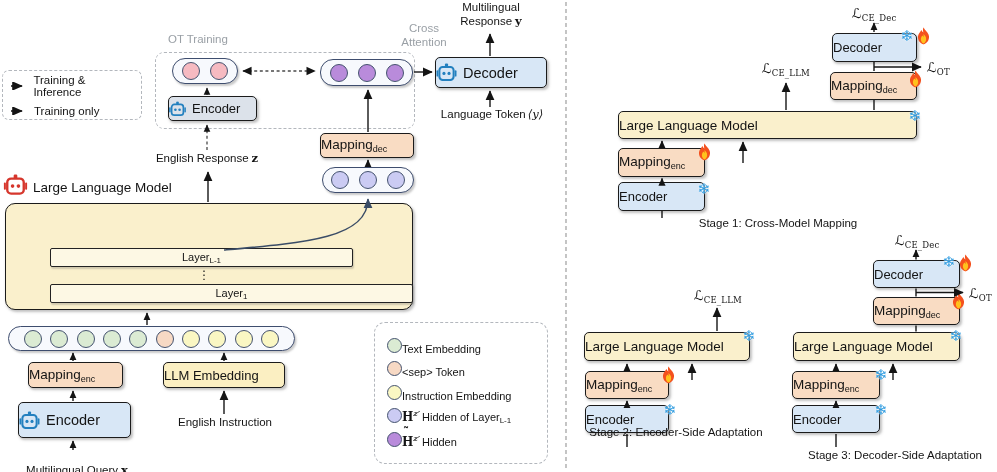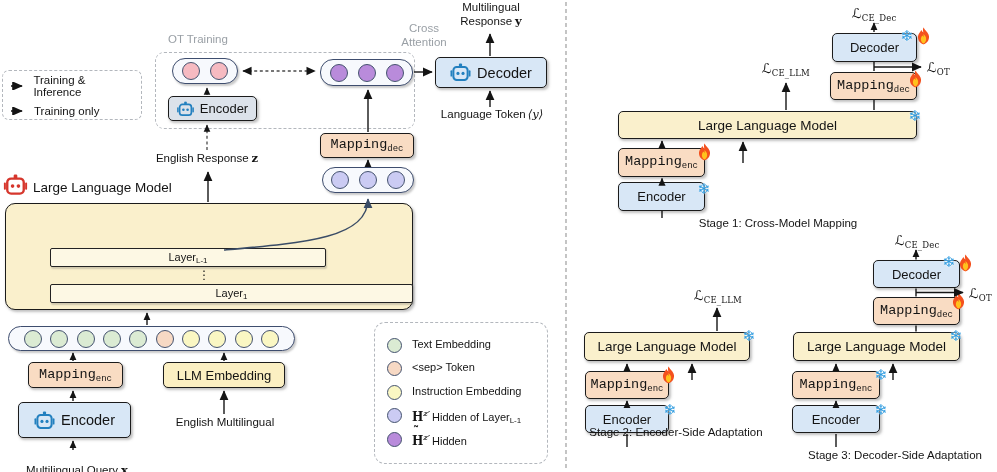--- a/index.html
+++ b/index.html
@@ -1,51 +1,51 @@
 <!DOCTYPE html>
 <html><head>
 <meta charset="utf-8">
 <style>
   html,body{margin:0;padding:0;background:#fff}
   .canvas{position:relative;width:997px;height:472px;background:#fff;overflow:hidden;
           font-family:"Liberation Sans",sans-serif;color:#141414}
   svg.overlay{position:absolute;left:0;top:0;z-index:5;pointer-events:none}
   .dashedbox{position:absolute;z-index:1;border:1.4px dashed #b3b7bd;border-radius:9px;background:transparent}
   .box{position:absolute;z-index:2;box-sizing:border-box;border:1.3px solid #1b1b1b;border-radius:5px;
-       display:flex;align-items:center;justify-content:center;gap:6px;
+       display:flex;align-items:center;justify-content:flex-start;gap:6px;
        box-shadow:1.5px 2px 2.5px rgba(80,80,80,.35)}
   .layerbox{position:absolute;z-index:3;box-sizing:border-box;border:1px solid #222;border-radius:2px;
        background:#FDF8E4;display:flex;align-items:center;justify-content:center;
        font-size:11px;box-shadow:1px 1.5px 1.5px rgba(80,80,80,.25)}
   .rowbox{position:absolute;z-index:2;box-sizing:border-box;background:#F7F9FD;border:1.3px solid #3E4D6E;
        border-radius:13px;display:flex;align-items:center;justify-content:center;
        box-shadow:1.5px 2px 2px rgba(80,80,80,.3)}
   .circ{display:inline-block;border-radius:50%;border:1.2px solid #45536F;box-sizing:border-box}
   .row-main .circ{width:18px;height:18px;margin:0 4.2px}
   .row-sm .circ{width:18px;height:18px;margin:0 5px}
   .swatch .circ{width:15px;height:15px;margin:0}
   .blue{background:#D8E7F6}.grayblue{background:#DCE2EA}.peach{background:#F9DCC3}
   .cream{background:#FAF0CC}.embed{background:#FBEFC2}
   .lbl{position:absolute;z-index:4;white-space:nowrap;line-height:1.18;font-size:11.5px}
   .ctr{transform:translateX(-50%);text-align:center}
   .gray{color:#9aa0a6}
-  .mapping-t{font-family:Liberation Mono, monospace;font-size:13.5px}
+  .mapping-t{font-family:Liberation Sans, sans-serif;font-size:13.5px}
   .mapping-t sub{font-size:9px;vertical-align:-3px}
   .boxlabel{font-size:14.5px}
   .boxlabel-sm{font-size:13px}
   .llm-t{font-size:13.5px}
   .loss{position:absolute;z-index:4;white-space:nowrap;font-family:"DejaVu Serif","DejaVu Sans",serif;
         font-size:13.5px}
   .loss sub{font-size:8.5px;vertical-align:-3px;letter-spacing:.2px}
   .mvar{font-family:"DejaVu Serif","Liberation Serif",serif;font-weight:bold;margin-left:3px}
   .itvar{font-family:"DejaVu Serif","Liberation Serif",serif;font-style:italic;margin-left:2px}
   .layersub{font-size:8px;vertical-align:-2px}
   .legendbox{position:absolute;z-index:2;border:1.4px dashed #b3b7bd;border-radius:11px;
         display:flex;flex-direction:column;justify-content:center;gap:6.5px;padding:8px 12px;box-sizing:border-box}
-  .legrow{display:flex;align-items:flex-start;gap:10px;font-size:11px}
+  .legrow{display:flex;align-items:flex-end;font-size:11px}
   .hsym{font-family:"DejaVu Serif","Liberation Serif",serif;font-weight:bold;font-size:12px;position:relative;display:inline-block}
   .hsym sup{font-size:8px;font-weight:bold;font-style:italic}
   .tilde-pos{position:absolute;left:0;top:-7px;width:8px;text-align:center;font-size:12px;font-weight:bold}
   .rest{margin-left:2px}
   .legrow sub{font-size:8px;vertical-align:-2px}
   .flowrow{display:flex;align-items:center;gap:6px;font-size:11.5px}
   .flowlegend{position:absolute;z-index:2;border:1.4px dashed #b3b7bd;border-radius:7px;
         display:flex;flex-direction:column;justify-content:center;gap:7px;padding:6px 8px;box-sizing:border-box}
   .badge{position:absolute;z-index:6}
   .snowg{color:#2D9BE0;font-size:15px;line-height:1;font-family:"DejaVu Sans",sans-serif;
@@ -200,21 +200,21 @@
 
   <div class="lbl ctr" style="left:207px;top:152px">
     <span>English Response</span><span class="mvar">z</span>
   </div>
 
   <svg class="robot rb-red" style="position:absolute;left:3px;top:174px;z-index:4" width="25" height="22" viewBox="0 0 26 24">
       <use href="#robot"></use>
     </svg>
   <div class="lbl llm-t" style="left:33px;top:180px">Large Language Model</div>
   <div class="box cream" style="left:5px;top:203px;width:408px;height:107px;border-radius:10px"></div>
-  <div class="layerbox" style="left:50px;top:248px;width:276px;height:19px">
+  <div class="layerbox" style="left:50px;top:248px;width:303px;height:19px">
     <span><span>Layer</span><sub class="layersub">L-1</sub></span>
   </div>
   <div class="dots" style="left:198px;top:269px">⋮</div>
   <div class="layerbox" style="left:50px;top:284px;width:363px;height:19px">
     <span><span>Layer</span><sub class="layersub">1</sub></span>
   </div>
 
   <div class="rowbox row-main" style="left:8px;top:326px;width:287px;height:25px">
       <span class="circ" style="background: rgb(219, 235, 211);"></span>
       <span class="circ" style="background: rgb(219, 235, 211);"></span>
@@ -237,21 +237,21 @@
 
   <div class="box blue" style="left:18px;top:402px;width:113px;height:36px">
     <svg class="robot rb-blue" width="21" height="19" viewBox="0 0 26 24">
         <use href="#robot"></use>
       </svg>
     <span class="boxlabel">Encoder</span>
   </div>
   <div class="lbl ctr" style="left:77px;top:464px">
     <span>Multilingual Query</span><span class="mvar">x</span>
   </div>
-  <div class="lbl ctr" style="left:225px;top:416px">English Multilingual</div>
+  <div class="lbl ctr" style="left:225px;top:416px">English Instruction</div>
 
   <div class="legendbox" style="left:374px;top:322px;width:174px;height:142px">
     <div class="legrow">
       <span class="swatch"><span class="circ" style="background: rgb(219, 235, 211);"></span></span>
       <span>Text Embedding</span>
     </div>
     <div class="legrow">
       <span class="swatch"><span class="circ" style="background: rgb(247, 217, 196);"></span></span>
       <span>&lt;sep&gt; Token</span>
     </div>

